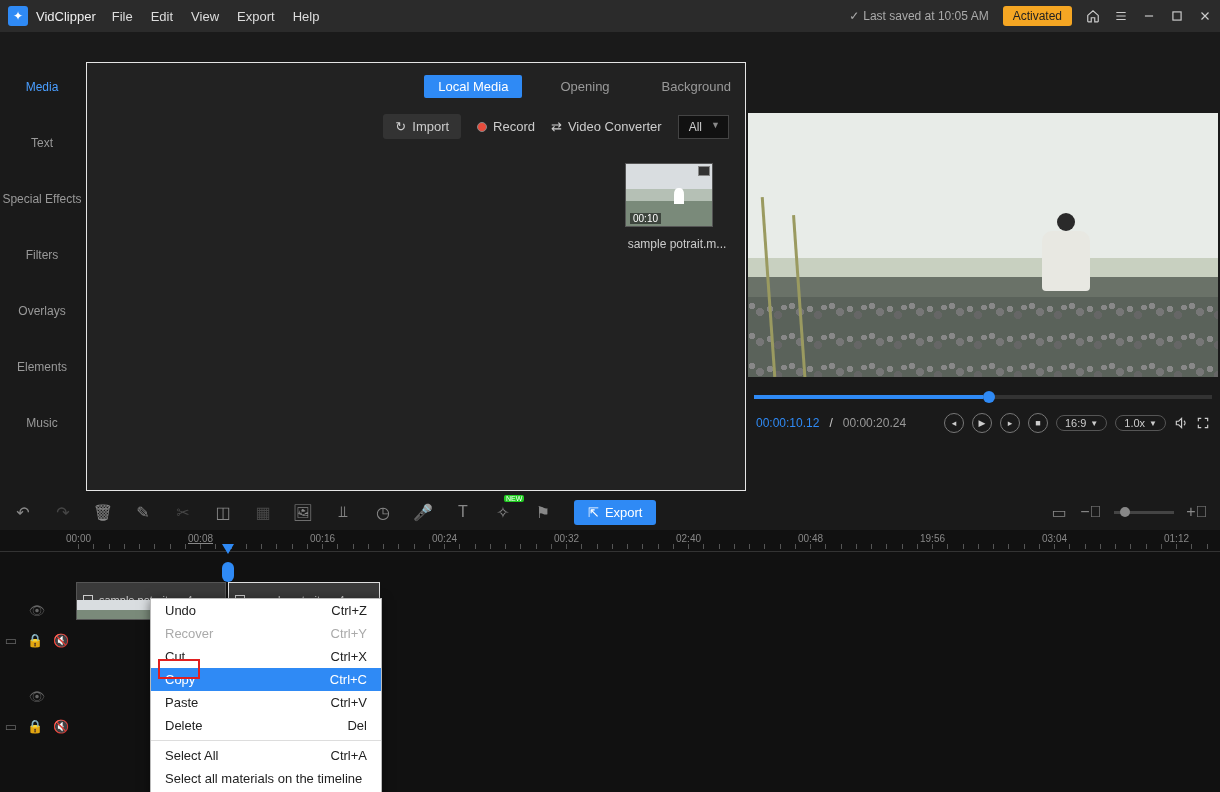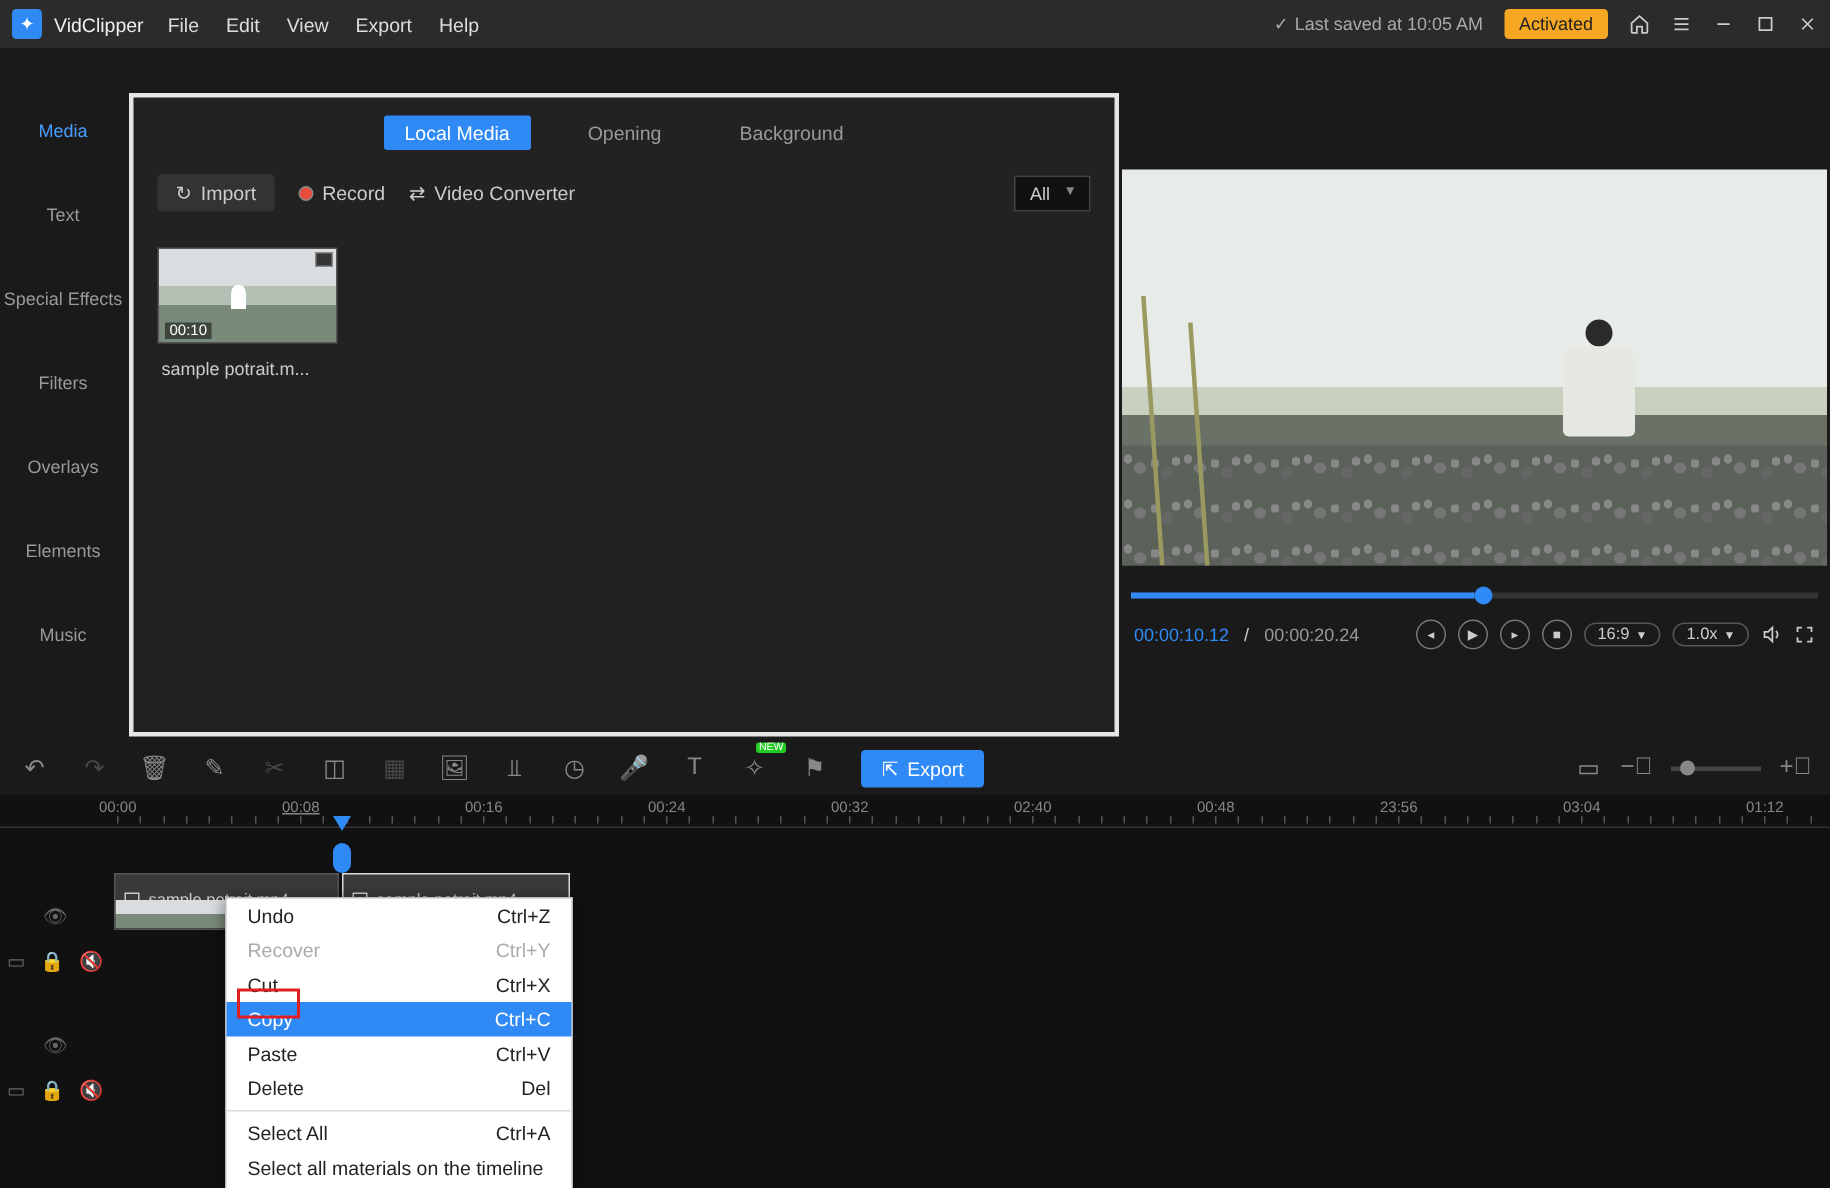--- a/index.html
+++ b/index.html
@@ -15,34 +15,34 @@
 .last-saved { color: #aaa; font-size: 12px; display: flex; align-items: center; gap: 4px; }
 .activated { background: #f5a623; color: #222; padding: 3px 10px; border-radius: 3px; font-size: 12px; font-weight: 500; }
 .win-icon { width: 14px; height: 14px; display: flex; align-items: center; justify-content: center; color: #ccc; cursor: pointer; }
 
 
 .main { display: flex; height: 435px; margin-top: 27px; }
 .sidebar { width: 84px; background: #1a1a1a; display: flex; flex-direction: column; }
 .side-item { height: 56px; display: flex; align-items: center; justify-content: center; font-size: 12px; color: #999; cursor: pointer; }
 .side-item.active { color: #4a9eff; }
 
-.media-panel { width: 660px; background: #222; border: 3px solid #e5e5e5; margin: 3px 0 3px 2px; display: flex; flex-direction: column; }
+.media-panel { width: 660px; background: #222; border: 1px solid #e5e5e5; margin: 3px 0 3px 2px; display: flex; flex-direction: column; align-items: flex-end; }
 .media-tabs { display: flex; justify-content: center; gap: 24px; padding: 12px 0 8px; font-size: 13px; }
 .media-tab { padding: 4px 14px; color: #999; cursor: pointer; }
 .media-tab.active { background: #2f8af5; color: #fff; border-radius: 2px; }
 .media-toolbar { display: flex; align-items: center; gap: 16px; padding: 8px 16px; font-size: 13px; }
 .import-btn { display: flex; align-items: center; gap: 6px; background: #333; padding: 5px 12px; border-radius: 3px; cursor: pointer; }
 .record-btn { display: flex; align-items: center; gap: 6px; cursor: pointer; color: #ccc; }
 .rec-dot { width: 10px; height: 10px; border-radius: 50%; background: #e74c3c; border: 1px solid #888; }
 .vconv { display: flex; align-items: center; gap: 6px; cursor: pointer; color: #ccc; }
 .filter-dd { margin-left: auto; background: #111; border: 1px solid #444; padding: 4px 26px 4px 10px; font-size: 12px; position: relative; }
 .filter-dd::after { content: "▼"; position: absolute; right: 8px; font-size: 9px; color: #888; }
 .media-grid { padding: 16px; }
 .media-item { width: 104px; }
-.thumb { width: 120px; height: 64px; background: linear-gradient(#d9dde0 0 40%, #b5c0b5 40% 60%, #7a8a7a 60% 100%); border: 1px solid #555; position: relative; }
+.thumb { width: 88px; height: 64px; background: linear-gradient(#d9dde0 0 40%, #b5c0b5 40% 60%, #7a8a7a 60% 100%); border: 1px solid #555; position: relative; }
 .thumb::before { content: ""; position: absolute; left: 48px; top: 24px; width: 10px; height: 16px; background: #fff; border-radius: 40% 40% 0 0; }
 .thumb-play { position: absolute; top: 2px; right: 2px; width: 12px; height: 10px; background: #333; border: 1px solid #888; }
 .thumb-dur { position: absolute; bottom: 2px; left: 4px; font-size: 10px; color: #fff; background: rgba(0,0,0,.5); padding: 0 3px; }
 .media-name { font-size: 12px; color: #ccc; margin-top: 10px; text-align: center; white-space: nowrap; overflow: hidden; text-overflow: ellipsis; }
 
 
 .preview { flex: 1; background: #1a1a1a; display: flex; flex-direction: column; }
 .preview-video { margin: 54px 2px 0 2px; height: 264px; background: linear-gradient(#e8ece8 0 55%, #c8d0c0 55% 62%, #6a7268 62% 100%); position: relative; overflow: hidden; }
 .figure { position: absolute; left: 62%; top: 38%; width: 54px; height: 90px; }
 .figure .head { width: 18px; height: 18px; background: #2a2a2a; border-radius: 50%; margin: 0 auto; }
@@ -320,21 +320,21 @@
       <div class="tick" style="left: 794.75px;"></div>
       <span style="left: 798px;">00:48</span>
       <div class="tick" style="left: 810px;"></div>
       <div class="tick" style="left: 825.25px;"></div>
       <div class="tick" style="left: 840.5px;"></div>
       <div class="tick" style="left: 855.75px;"></div>
       <div class="tick" style="left: 871px;"></div>
       <div class="tick" style="left: 886.25px;"></div>
       <div class="tick" style="left: 901.5px;"></div>
       <div class="tick" style="left: 916.75px;"></div>
-      <span style="left: 920px;">23:56</span>
+      <span style="left: 920px;">19:56</span>
       <div class="tick" style="left: 932px;"></div>
       <div class="tick" style="left: 947.25px;"></div>
       <div class="tick" style="left: 962.5px;"></div>
       <div class="tick" style="left: 977.75px;"></div>
       <div class="tick" style="left: 993px;"></div>
       <div class="tick" style="left: 1008.25px;"></div>
       <div class="tick" style="left: 1023.5px;"></div>
       <div class="tick" style="left: 1038.75px;"></div>
       <span style="left: 1042px;">03:04</span>
       <div class="tick" style="left: 1054px;"></div>

